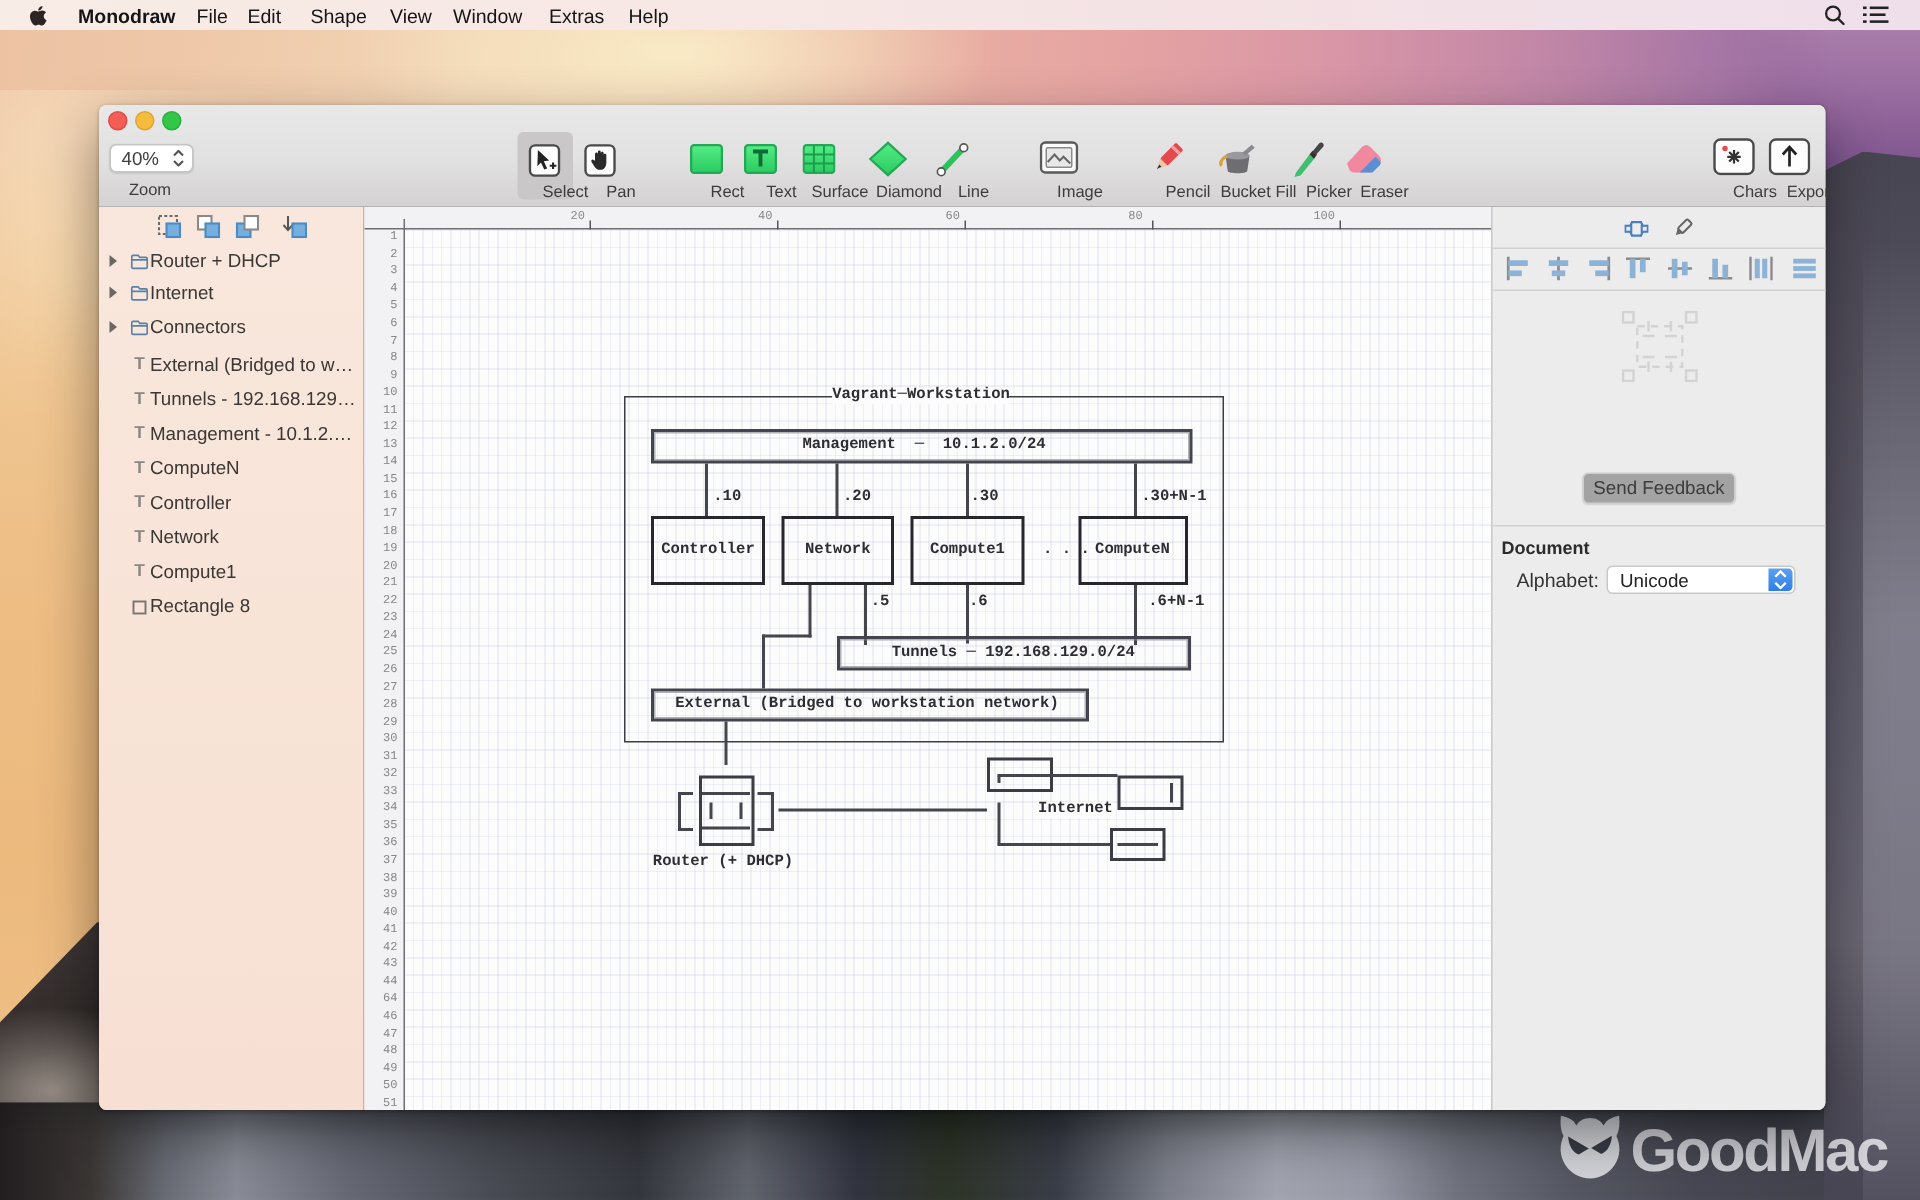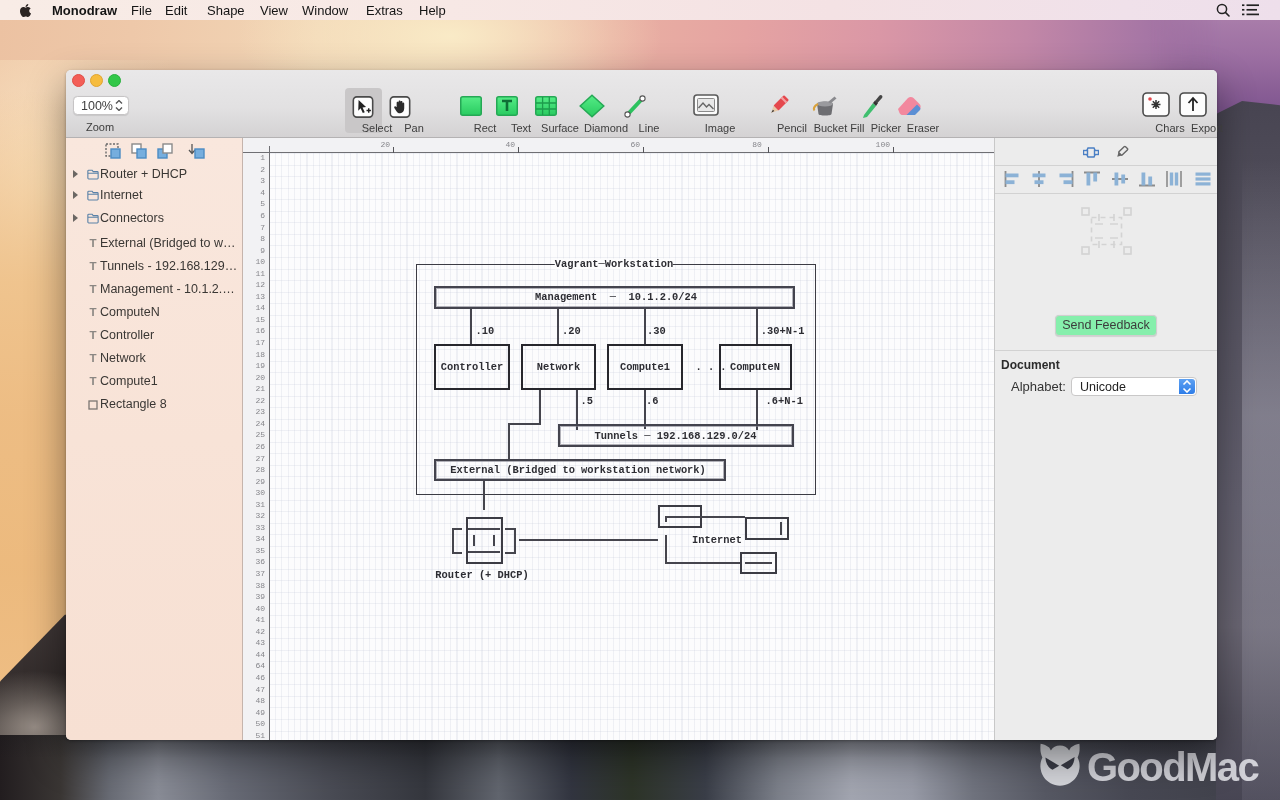--- a/index.html
+++ b/index.html
@@ -79,21 +79,21 @@
   .dv{position:absolute;width:2px;background:#45454d;}
   .mt{position:absolute;font-family:"Liberation Mono",monospace;font-weight:bold;
       font-size:10.4px;color:#2d2d33;white-space:pre;line-height:11px;}
   .mtc{transform:translate(-50%,-50%);}
   
   #rpanel{position:absolute;left:928px;top:0;width:223px;height:602px;background:#ececec;
     border-left:1px solid #c8c8c8;box-sizing:border-box;}
   .sep{position:absolute;left:0;width:223px;height:1px;background:#d2d2d2;}
   #noselwrap{position:absolute;left:0;top:136px;width:223px;text-align:center;
     font-size:17px;color:#aeaeae;}
-  #sendfb{position:absolute;left:60px;top:177px;width:100px;height:19px;background:#86efac;
+  #sendfb{position:absolute;left:60px;top:177px;width:100px;height:19px;background:#a3a3a3;
     border:1px solid #d0cfcf;border-radius:4px;font-size:12.5px;color:#3c3c3c;
     text-align:center;line-height:19px;box-shadow:0 .5px 1px rgba(0,0,0,.12);}
   #doclabel{position:absolute;left:6px;top:220px;font-size:12px;font-weight:bold;color:#2c2c2c;}
   #alphlabel{position:absolute;left:16px;top:241px;font-size:13px;color:#333;}
   #dropdown{position:absolute;left:76px;top:239px;width:126px;height:19px;background:#fff;
     border:1px solid #c9c8c8;border-radius:4px;box-sizing:border-box;font-size:12.5px;color:#222;}
 </style></head>
 <body>
 <div id="wall"></div>
 <div id="glow1"></div>
@@ -147,21 +147,21 @@
     <text x="51" y="45.5" font-family="Liberation Sans, sans-serif" font-weight="bold" font-size="40" letter-spacing="-1.6" fill="#e2e3e8" fill-opacity="0.88">GoodMac</text>
   </svg>
 </div>
 
 <div id="win">
   <div id="toolbar">
     <div class="tl" style="left:5.5px;top:4.5px;background:#f35e57;border:1px solid #e14d44;"></div>
     <div class="tl" style="left:23.5px;top:4.5px;background:#f6bc3e;border:1px solid #e0a430;"></div>
     <div class="tl" style="left:41.5px;top:4.5px;background:#32c748;border:1px solid #27b13c;"></div>
     <div style="position:absolute;left:7px;top:26px;width:56px;height:19px;background:#fff;border:1px solid #c6c4c5;border-radius:4.5px;box-sizing:border-box;box-shadow:0 .5px 1px rgba(0,0,0,.1);">
-      <span style="position:absolute;left:7px;top:2px;font-size:12.5px;color:#3f3f3f;">100%</span>
+      <span style="position:absolute;left:7px;top:2px;font-size:12.5px;color:#3f3f3f;">40%</span>
       <svg style="position:absolute;right:5px;top:3.5px" width="8" height="11" viewBox="0 0 8 11">
         <path d="M1 3.6 L4 0.6 L7 3.6" fill="none" stroke="#555" stroke-width="1.4"></path>
         <path d="M1 7.4 L4 10.4 L7 7.4" fill="none" stroke="#555" stroke-width="1.4"></path>
       </svg>
     </div>
     <div style="position:absolute;left:10px;top:51.5px;width:48px;text-align:center;font-size:11px;color:#3d3d3d;">Zoom</div>
 
     <div style="position:absolute;left:279px;top:18.5px;width:37px;height:45px;background:#c9c7c8;border-radius:4px;"></div>
     <div class="tool" style="left:297px;top:0;">
       <svg style="position:absolute;left:-11px;top:26px" width="22" height="22" viewBox="0 0 24 25">

